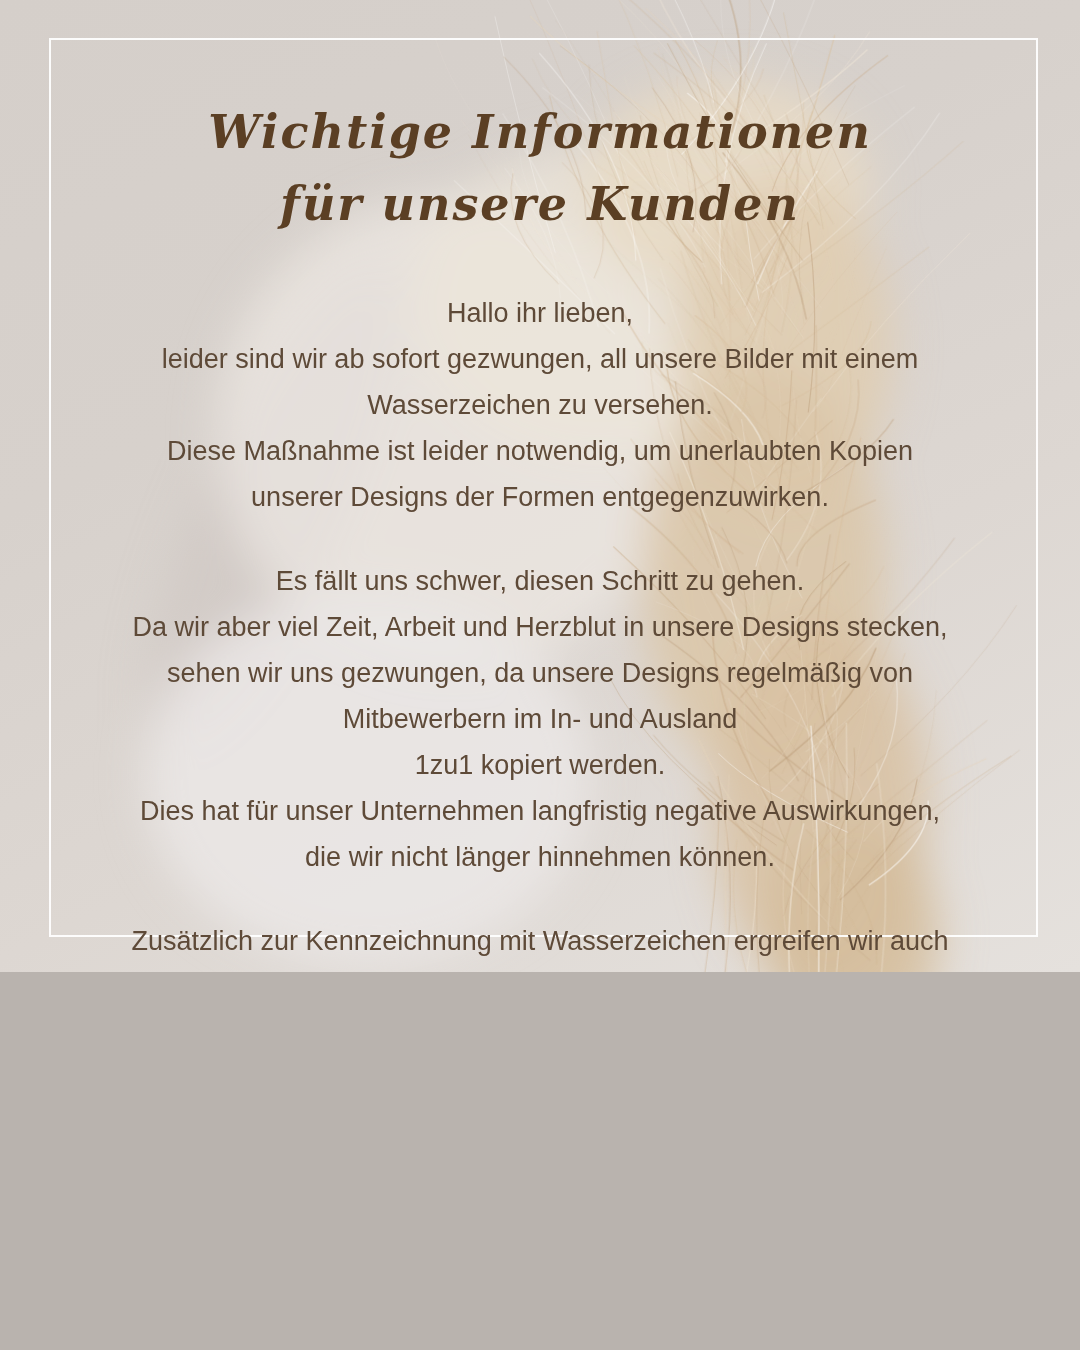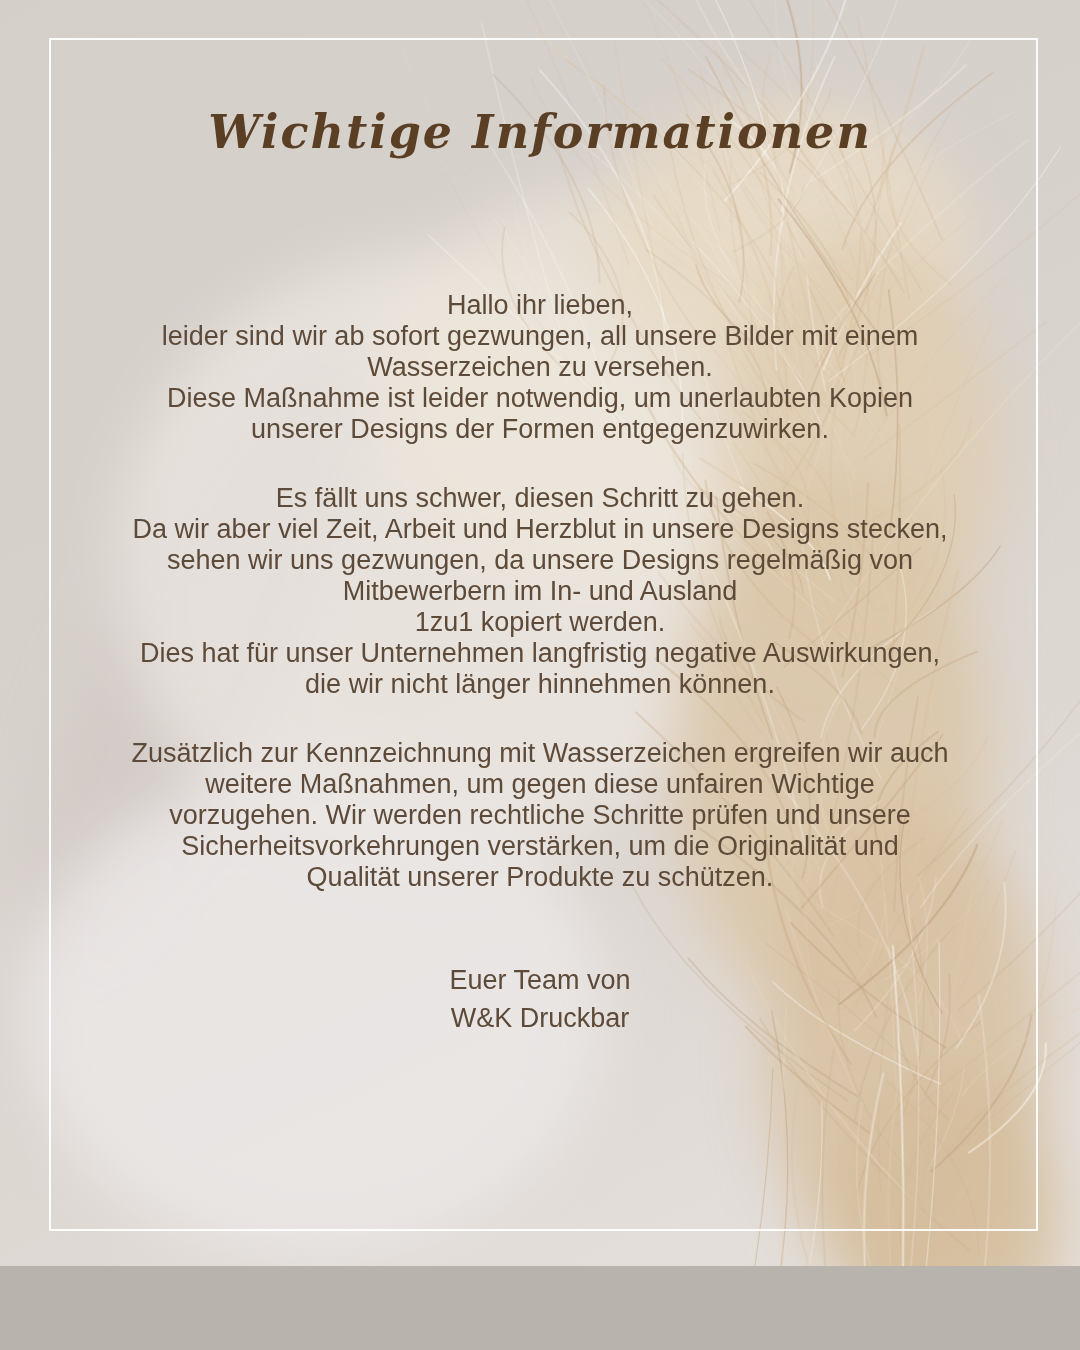--- a/index.html
+++ b/index.html
@@ -1,18 +1,18 @@
 <!DOCTYPE html>
 <html><head>
 <meta charset="utf-8">
 <style>
   html,body{margin:0;padding:0;background:#b9b3ae;}
   .canvas{
     position:relative;
-    width:1080px;height:1266px;
+    width:1080px;height:972px;
     overflow:hidden;
     background:linear-gradient(155deg,#d5cfca 0%,#d7d1cc 35%,#ddd7d2 65%,#e5e1dd 100%);
     font-family:"Liberation Sans",sans-serif;
   }
   .bg-svg{position:absolute;inset:0;width:100%;height:100%;}
   .frame{
     position:absolute;
     top:38px;right:42px;bottom:35px;left:49px;
     border:2.5px solid rgba(255,255,255,0.93);
     pointer-events:none;
@@ -24,21 +24,21 @@
     font-family:"DejaVu Serif","Liberation Serif",serif;
     font-style:italic;
     font-size:46px;line-height:72px;
     color:#5b3f24;
     letter-spacing:2px;
     margin:0;font-weight:600;
   }
   .title span{display:block;}
   .para{
     margin:0 0 38px 0;
-    font-size:27px;line-height:31px;
+    font-size:27px;line-height:46px;
     color:#5e4a38;
     white-space:pre-line;
   }
   .signoff{
     margin:68px 0 0 0;
     font-size:27px;line-height:38px;
     color:#5e4a38;
     white-space:pre-line;
   }
   .website{
@@ -337,20 +337,21 @@
         <path d="M913.7 1350.0 q -6.6 -99.2 8.3 -198.4" stroke="#e5d4bc" stroke-width="2.38" fill="none" opacity="0.26" stroke-linecap="round"></path>
         <path d="M826.6 1350.0 q -27.4 -91.3 -13.0 -182.7" stroke="#d8c0a0" stroke-width="1.64" fill="none" opacity="0.38" stroke-linecap="round"></path>
         <path d="M960.7 1350.0 q -18.8 -89.1 6.5 -178.2" stroke="#d8c0a0" stroke-width="2.51" fill="none" opacity="0.32" stroke-linecap="round"></path>
       </g>
   </svg>
 
   <div class="frame"></div>
 
   <h1 class="title">
     <span>Wichtige Informationen</span>
+    <span>für unsere Kunden</span>
   </h1>
 
   <div class="content">
     <p class="para">Hallo ihr lieben,
 leider sind wir ab sofort gezwungen, all unsere Bilder mit einem
 Wasserzeichen zu versehen.
 Diese Maßnahme ist leider notwendig, um unerlaubten Kopien
 unserer Designs der Formen entgegenzuwirken.</p>
     <p class="para">Es fällt uns schwer, diesen Schritt zu gehen.
 Da wir aber viel Zeit, Arbeit und Herzblut in unsere Designs stecken,

